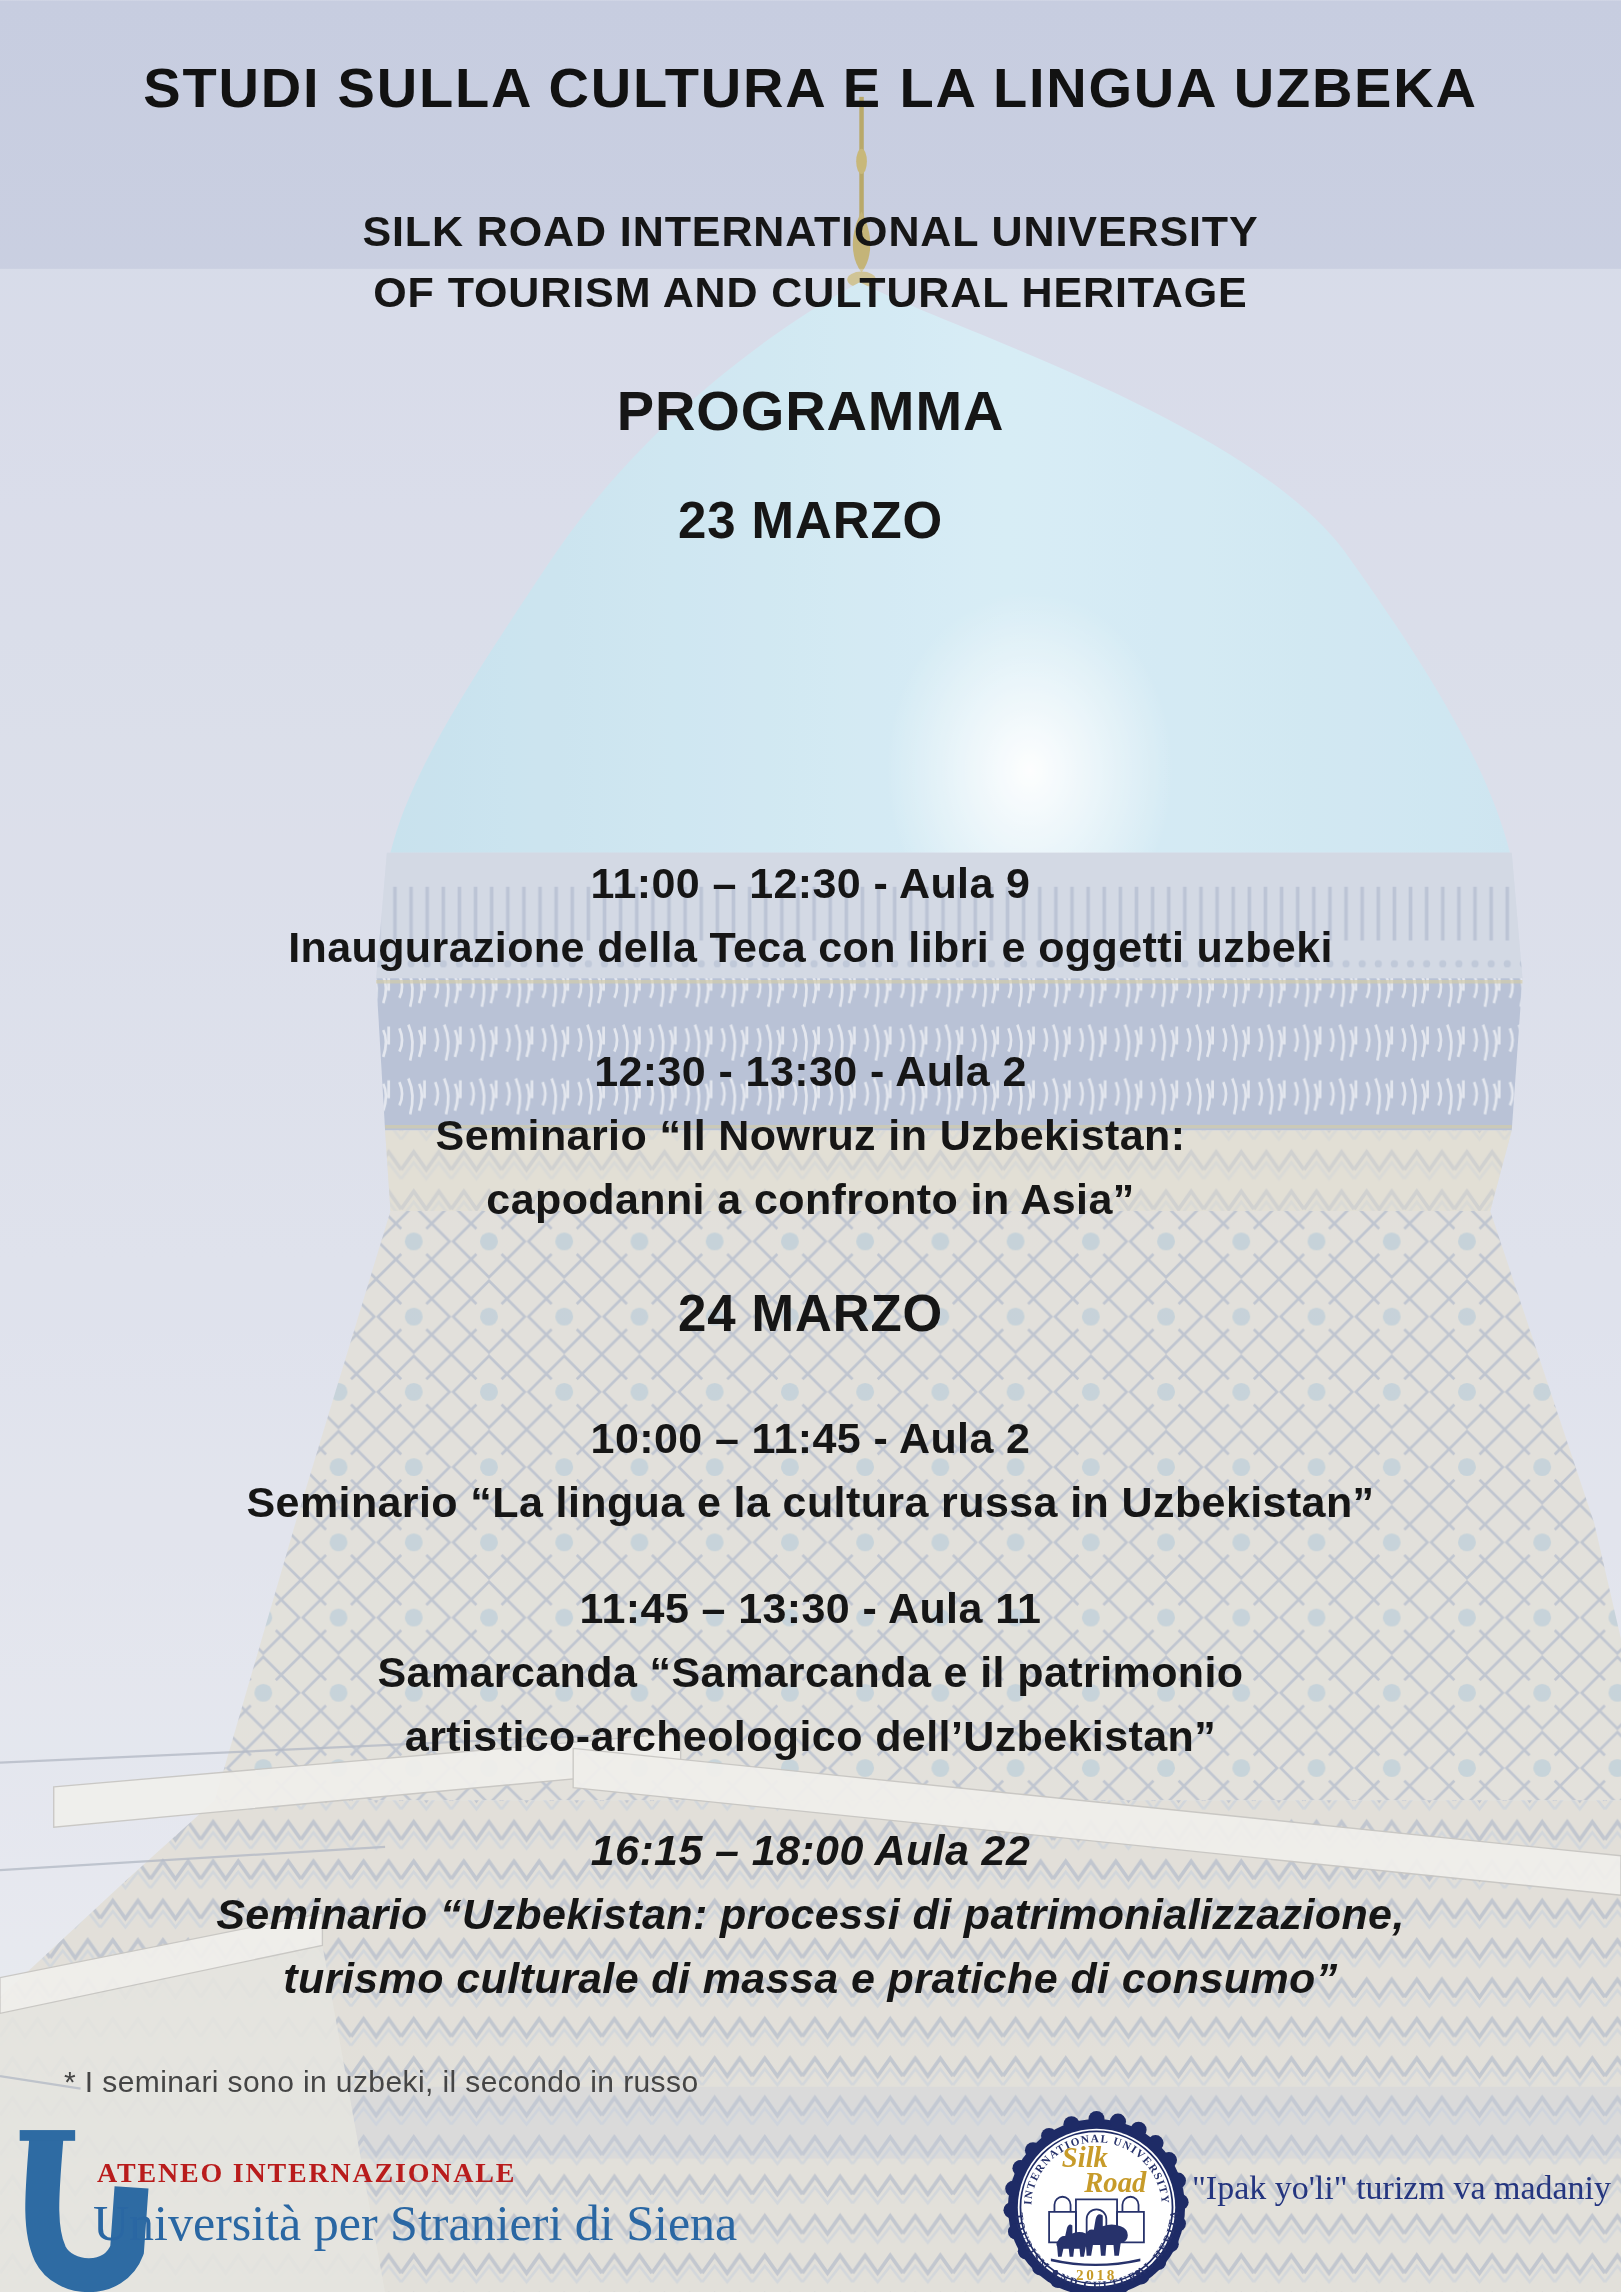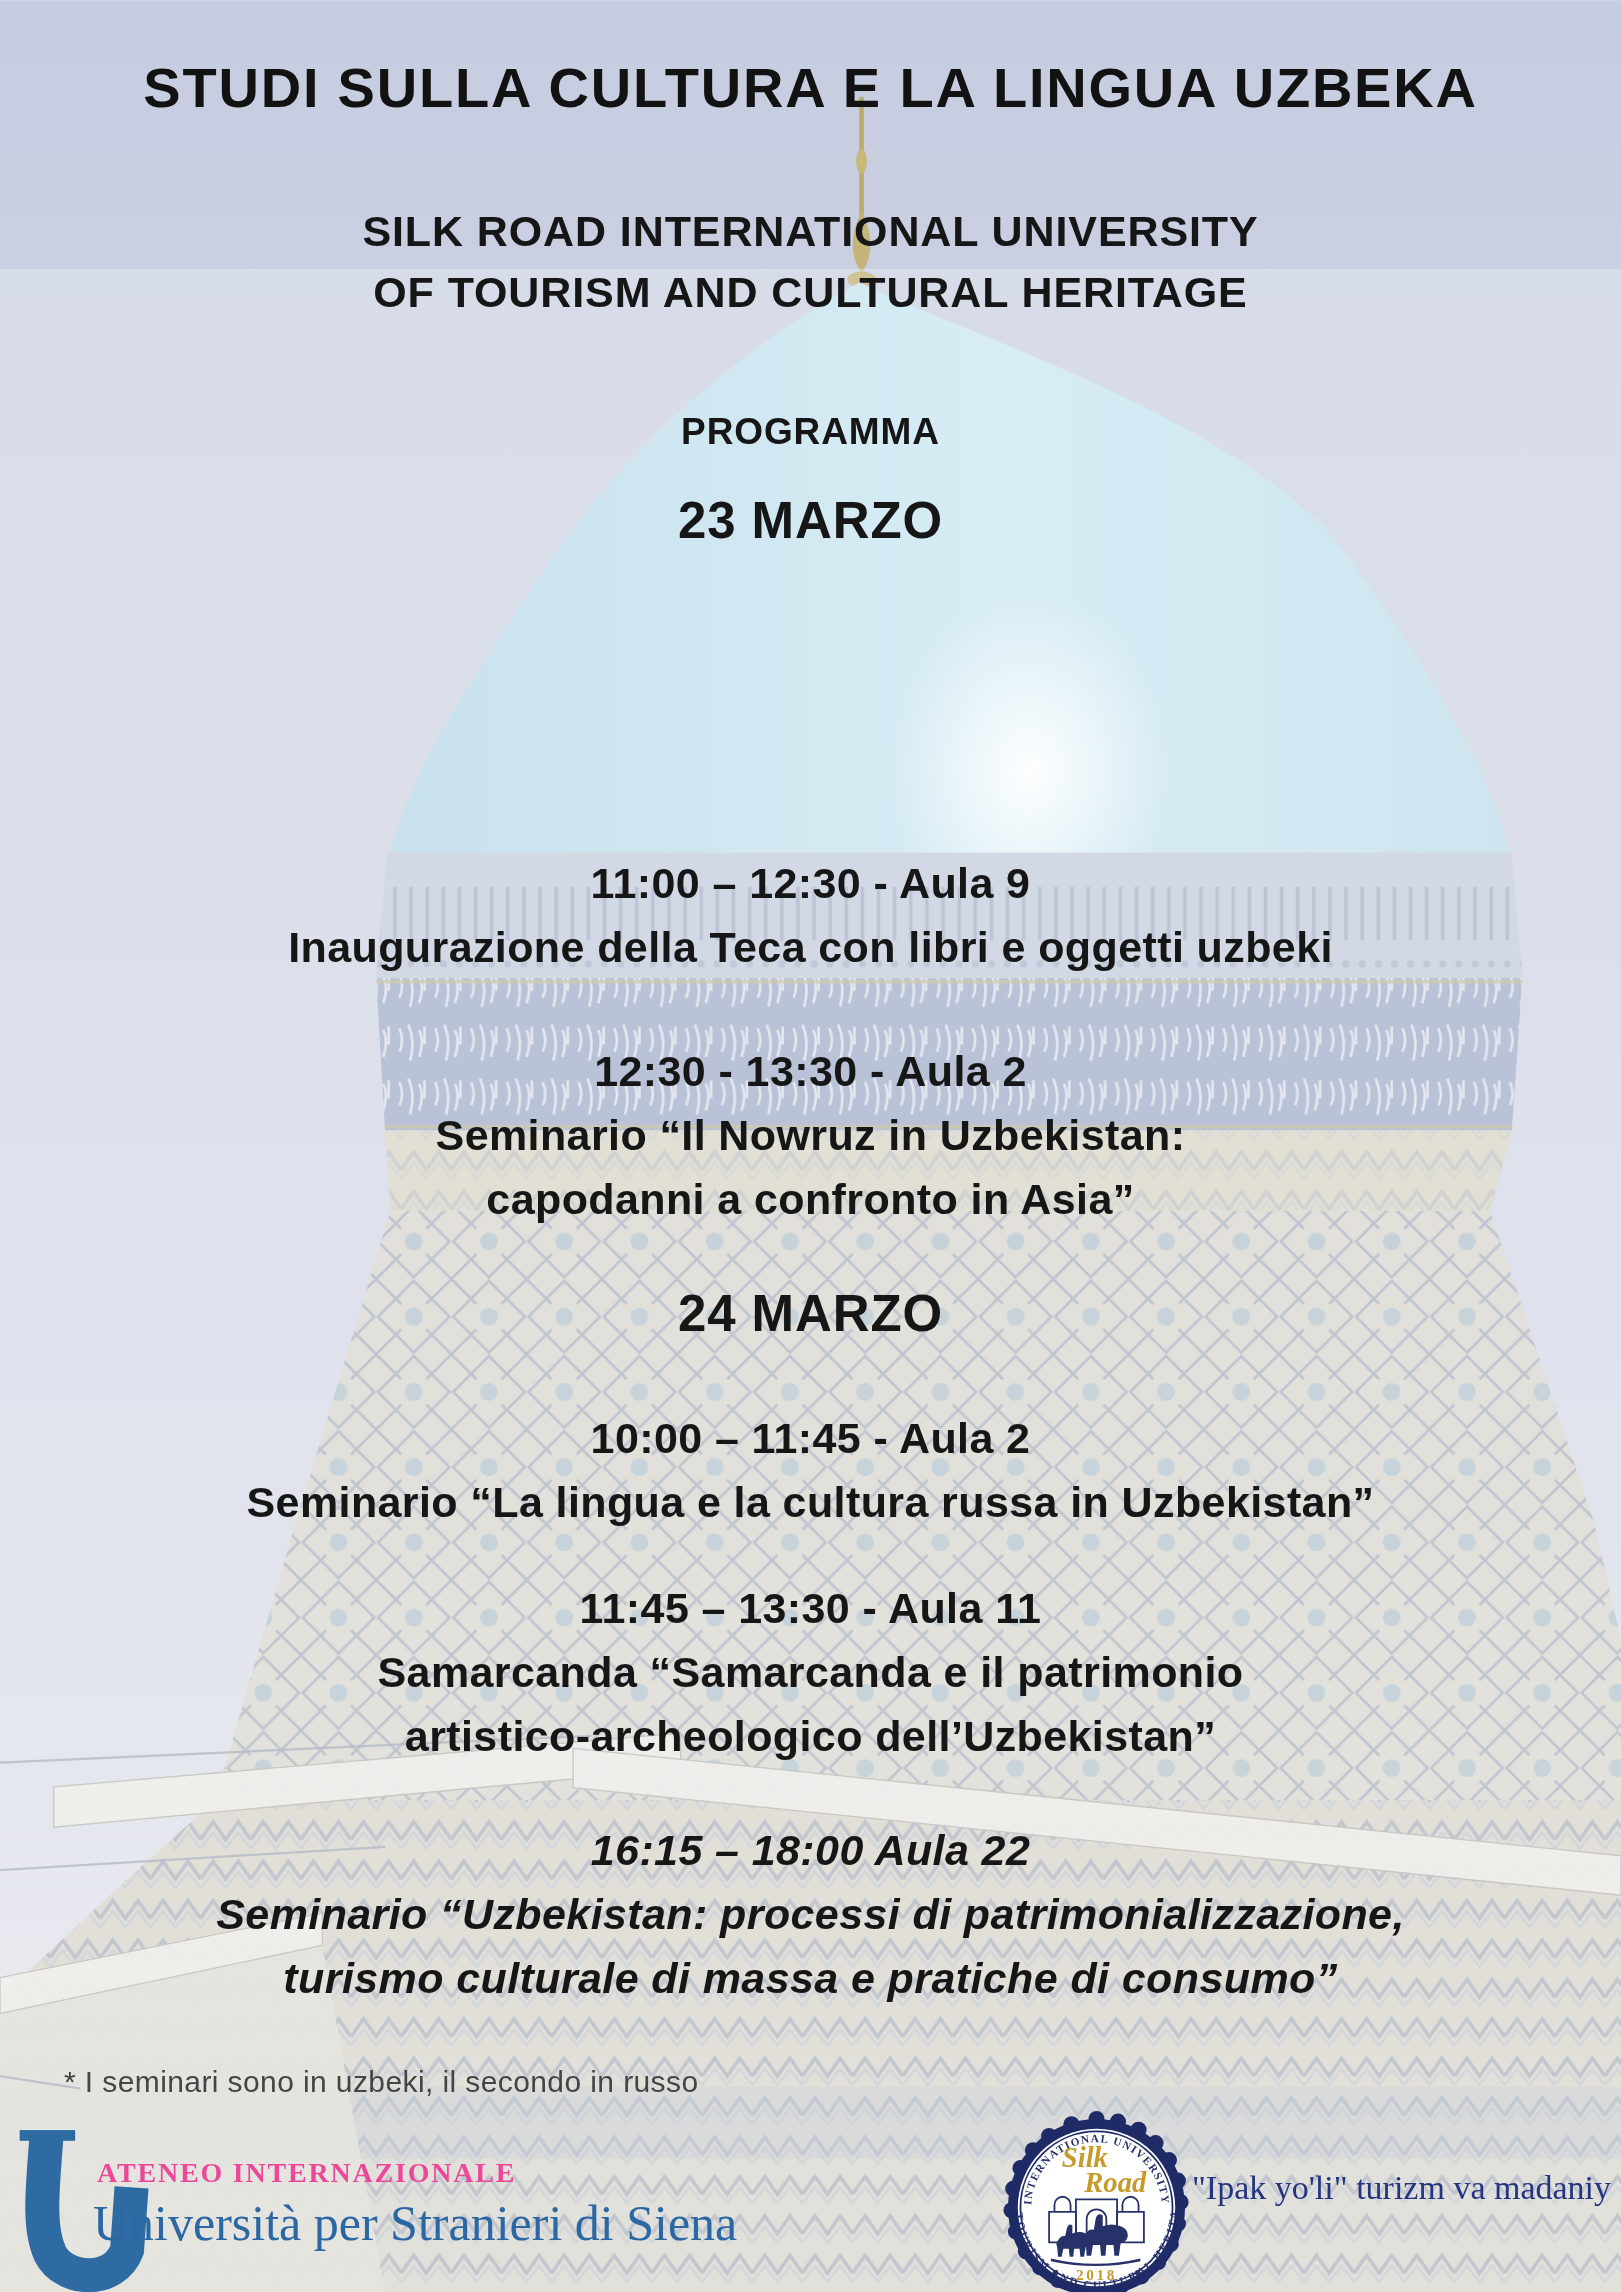--- a/index.html
+++ b/index.html
@@ -5,31 +5,31 @@
   html,body{margin:0;padding:0;background:#ffffff;}
   .poster{
     position:relative;width:1621px;height:2293px;overflow:hidden;
     font-family:"Liberation Sans",sans-serif;color:#161616;
   }
   .bg{position:absolute;left:0;top:0;width:1621px;height:2293px;}
   .layer{position:absolute;left:0;top:0;width:1621px;height:2293px;pointer-events:none;}
   .ctext{position:absolute;left:0;right:0;text-align:center;}
   .title{top:57px;font-size:56px;font-weight:700;letter-spacing:1.8px;line-height:61px;color:#121212;}
   .univ{top:201px;font-size:43px;font-weight:700;letter-spacing:0.9px;line-height:61px;}
-  .programma{top:408px;font-size:37px;font-weight:700;letter-spacing:0.9px;line-height:47px;}
+  .programma{top:387px;font-size:56px;font-weight:700;letter-spacing:0.9px;line-height:47px;}
   .day{font-size:51px;font-weight:700;letter-spacing:0.9px;line-height:54px;}
   .day1{top:494px;}
   .day2{top:1287px;}
   .event{font-size:43px;font-weight:700;line-height:64px;letter-spacing:0.4px;}
   .e1{top:613px;} .e2{top:851px;} .e3{top:1039px;}
   .e4{top:1406px;} .e5{top:1576px;} .e6{top:1818px;font-style:italic;}
   .footnote{position:absolute;left:64px;top:2065px;font-size:30px;font-weight:400;
     color:#454545;letter-spacing:0.4px;line-height:34px;}
   .uni-label{position:absolute;left:97px;top:2157px;font-family:"Liberation Serif",serif;
-    font-weight:700;font-size:28px;letter-spacing:1.8px;color:#ec4899;}
+    font-weight:700;font-size:28px;letter-spacing:1.8px;color:#b91c1c;}
   .uni-name{position:absolute;left:93px;top:2194px;font-family:"Liberation Serif",serif;
     font-weight:400;font-size:50px;color:#2a67a3;}
   .silkroad-text{position:absolute;left:1191px;top:2158px;width:421px;text-align:center;
     font-family:"Liberation Serif",serif;font-size:34px;line-height:59px;color:#24357f;}
   svg text{font-family:"Liberation Serif",serif;}
 </style>
 </head>
 <body>
 
 <div class="poster">

